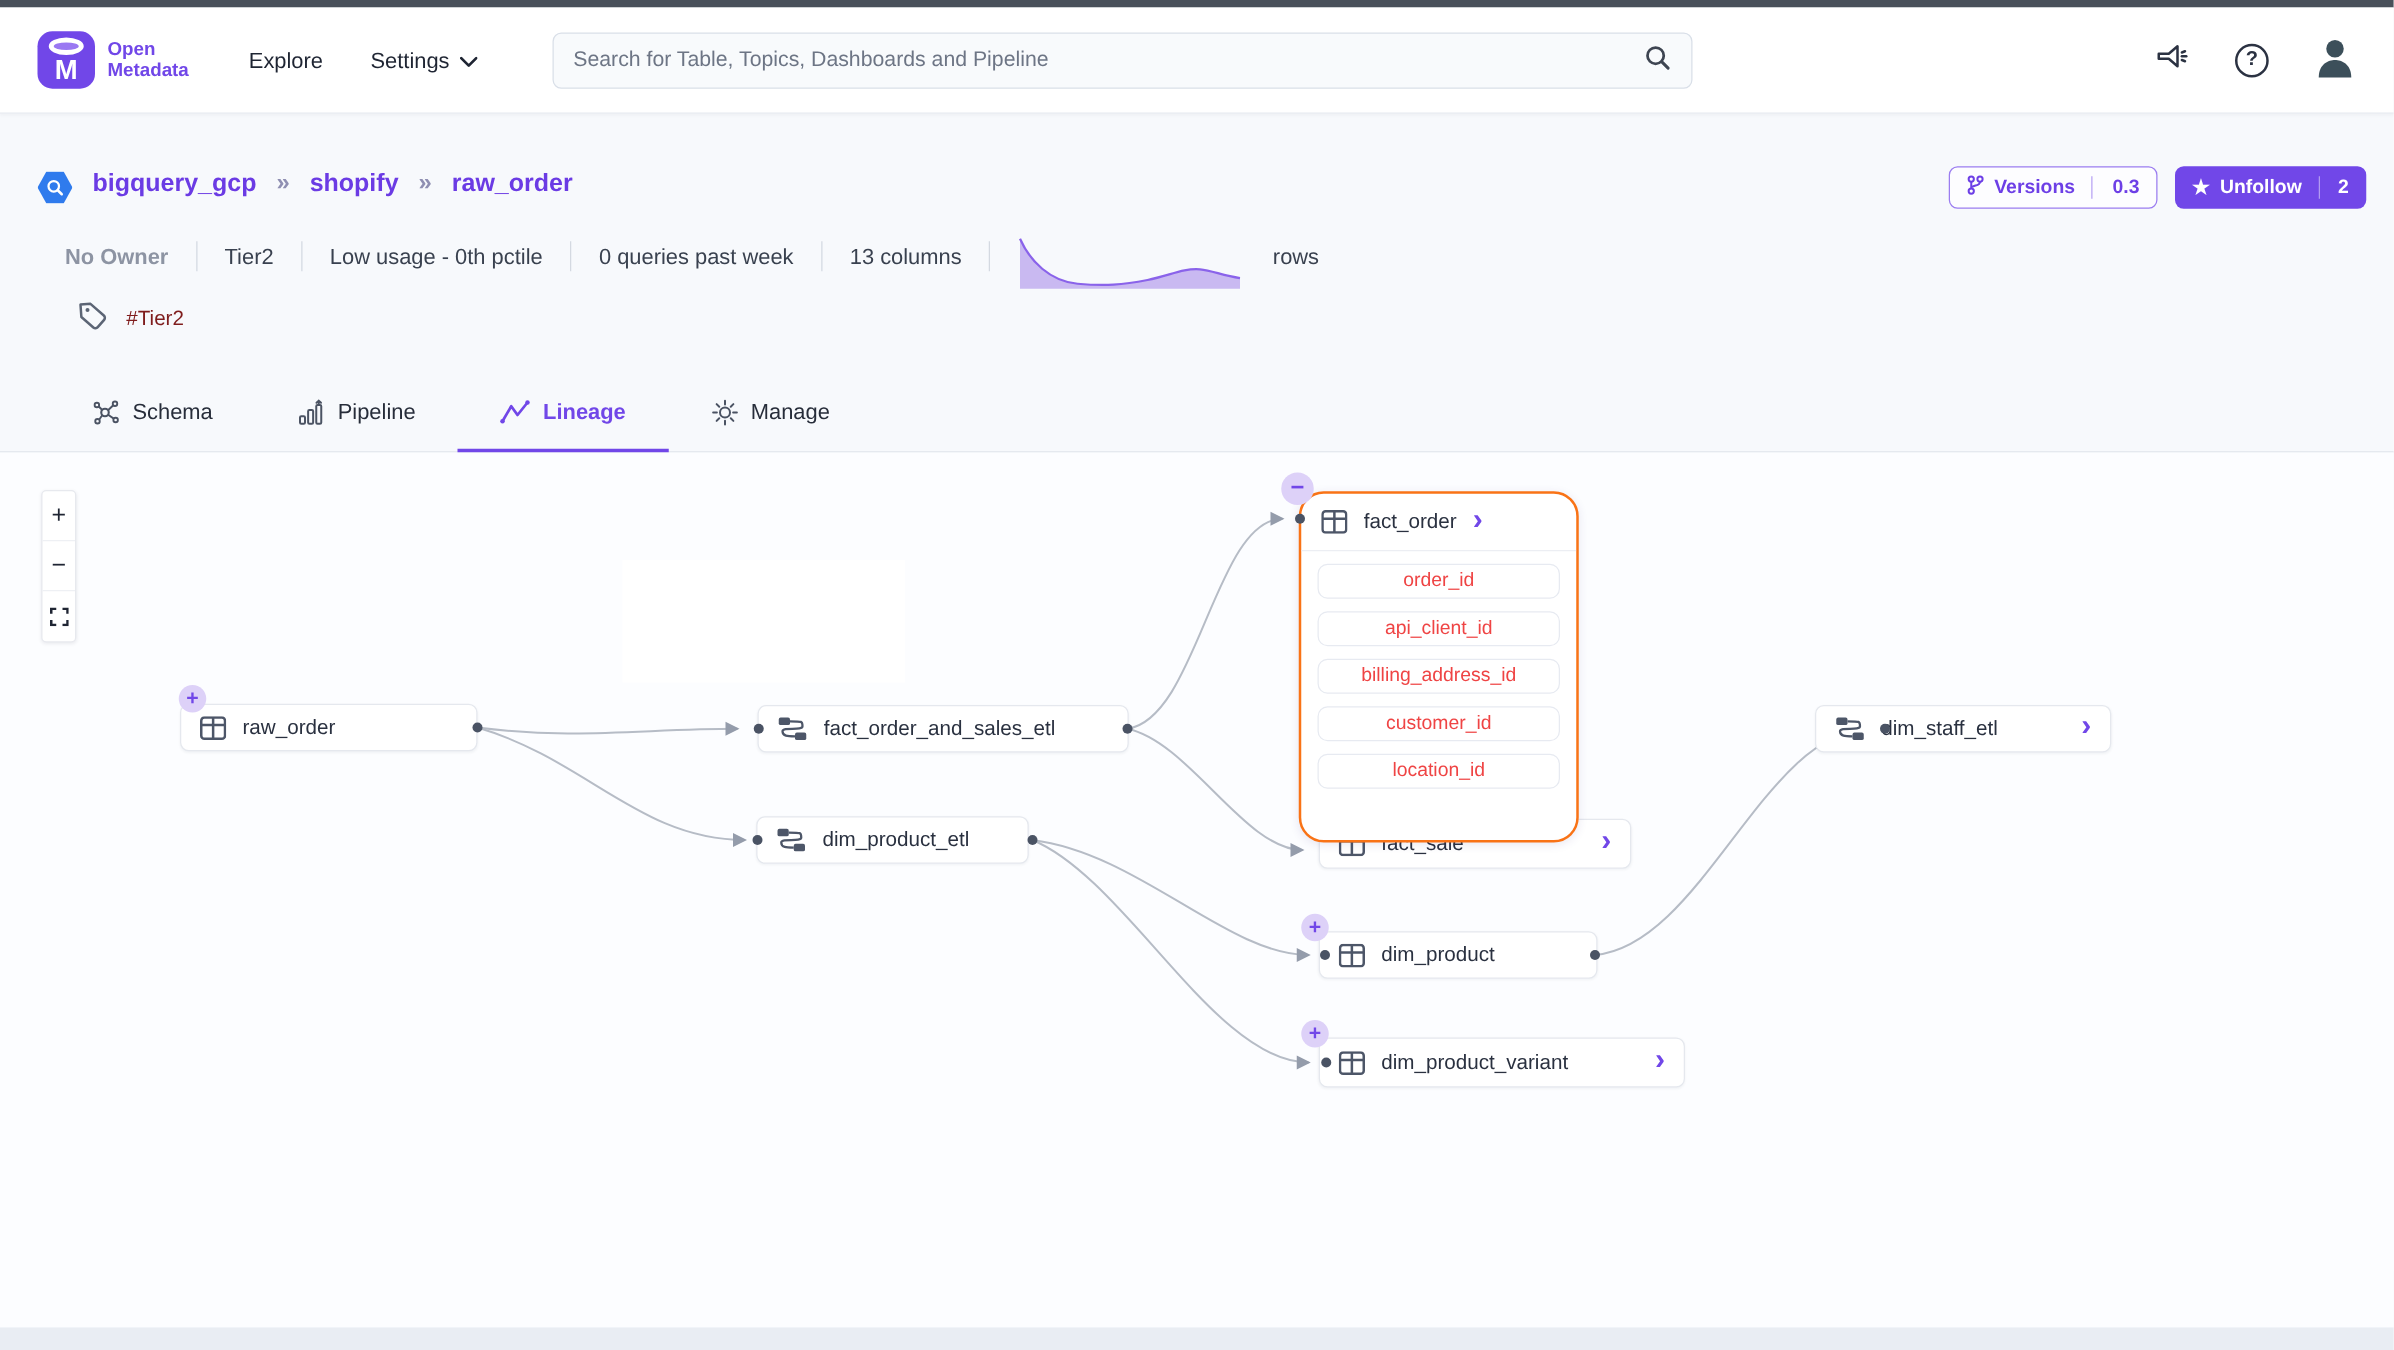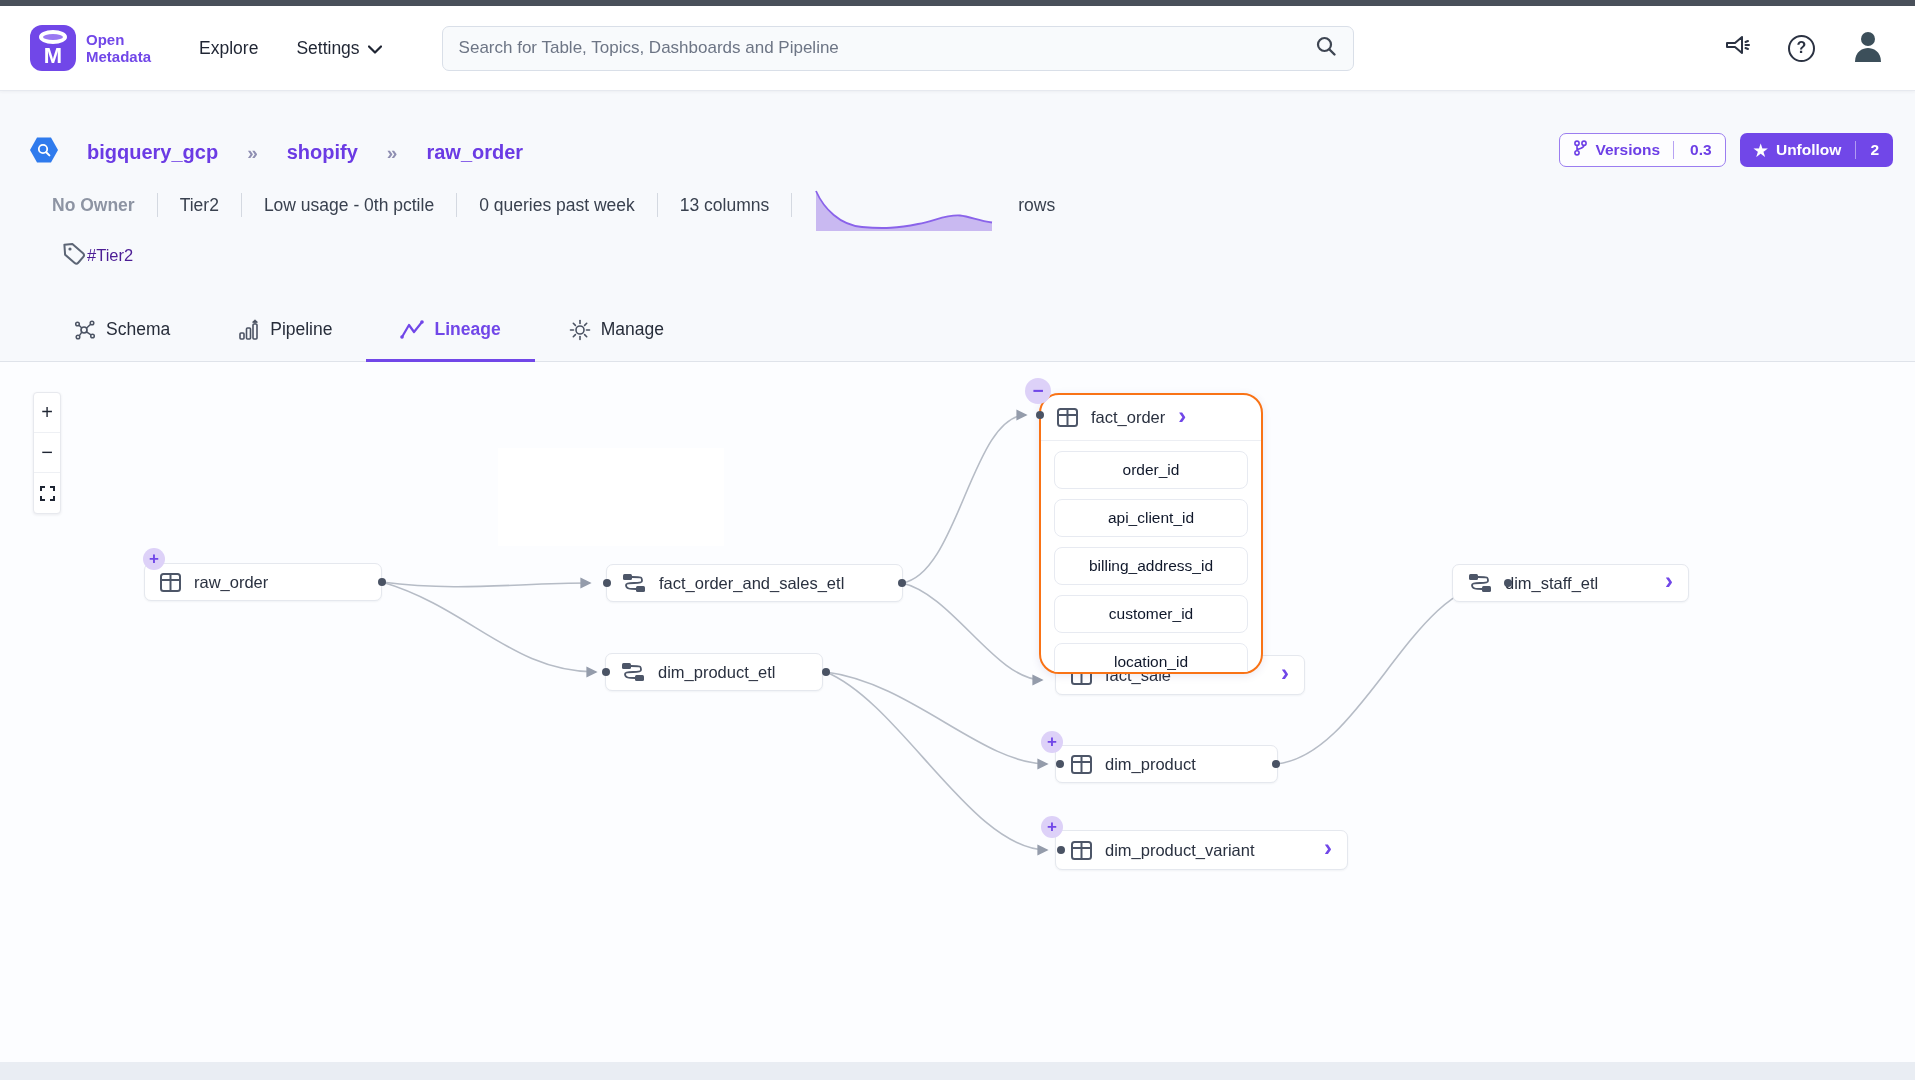--- a/index.html
+++ b/index.html
@@ -24,21 +24,21 @@
   .search-wrap { margin-left:60px; width:912px; height:45px; background:#f8fafc; border:1px solid #d9dfe8;
                  border-radius:7px; display:flex; align-items:center; padding:0 16px; }
   .search-wrap input { flex:1; border:none; outline:none; background:transparent; font-size:17px;
                        color:#2b3242; font-family:"Liberation Sans",sans-serif; }
   .search-wrap input::placeholder { color:#6d7585; }
   .header-right { margin-left:auto; display:flex; align-items:center; gap:36px; }
 
   
   .crumb-row { position:absolute; left:30px; right:22px; top:128px; height:44px;
                display:flex; align-items:center; justify-content:space-between; }
-  .crumb { display:flex; align-items:flex-end; gap:29px; font-size:20px; font-weight:600; color:#6b3be4; }
+  .crumb { display:flex; align-items:flex-start; gap:16px; font-size:20px; font-weight:600; color:#6b3be4; }
   .hexagon { width:28px; height:28px; background:#2f7bed;
              clip-path:polygon(25% 5%,75% 5%,100% 50%,75% 95%,25% 95%,0% 50%); position:relative; }
   .hexagon svg { position:absolute; left:6px; top:6px; }
   .crumb .sep { color:#8f8fb2; font-weight:600; font-size:19px; }
   .crumb a { color:#6b3be4; text-decoration:none; }
   .crumb-actions { display:flex; align-items:center; gap:14px; }
   .btn-versions { display:flex; align-items:center; height:34px; border:1px solid #9b7df0; border-radius:7px;
                   background:#fdfdff; color:#6d3fe6; font-size:15.5px; font-weight:600; cursor:pointer; }
   .btn-versions .seg { display:flex; align-items:center; gap:7px; padding:0 13px; }
   .btn-versions .seg + .seg { border-left:1px solid #b7a2f3;padding-left:16px; }
@@ -50,21 +50,21 @@
   
   .meta-row { position:absolute; left:52px; top:180px; height:50px; display:flex; align-items:center;
               gap:22px; font-size:17.5px; color:#39414f; }
   .meta-row .muted { color:#8d94a3;font-weight:bold; }
   .meta-div { width:1px; height:24px; background:#d4d9e1; }
   .spark { position:relative; top:7px; }
   .rows-label { font-size:17.5px; color:#39414f; }
 
   
   .tag-row { position:absolute; left:62px; top:240px; height:30px; display:flex; align-items:center;
-             font-size:16.5px; color:#4c1d95; font-weight:500; }
+             gap:14px; font-size:16.5px; color:#7f1d1d; font-weight:500; }
 
   
   .tabs { position:absolute; left:0; top:300px; width:1915px; height:62px; border-bottom:1px solid #dfe3ea;
           display:flex; align-items:stretch; padding-left:40px; }
   .tab { display:flex; align-items:center; gap:10px; padding:0 34px; font-size:17.5px; color:#272d3a;
          cursor:pointer; border-bottom:3px solid transparent; margin-bottom:-1px; }
   .tab.active { color:#7147e8; font-weight:600; border-bottom-color:#7147e8; }
   .tab .ticon { display:flex; }
 
   
@@ -86,22 +86,22 @@
           box-shadow:0 1px 2px rgba(20,30,55,.05); z-index:2; }
   .node .grow { flex:1; }
   .chev { color:#7147e8; font-weight:bold; font-size:24px; line-height:1; position:relative; top:-2px; }
 
   .node-expanded { position:absolute; left:1039px; top:31px; width:224px; height:281px; background:#fff;
                    border:2px solid #f97316; border-radius:20px; overflow:hidden; z-index:3;
                    box-shadow:0 2px 8px rgba(60,40,130,.10); }
   .ne-header { height:46px; display:flex; align-items:center; gap:13px; padding:0 16px;
                border-bottom:1px solid #eceef3; font-size:16.5px; color:#2a3140; }
   .ne-cols { padding:10px 13px; display:flex; flex-direction:column; gap:10px; }
-  .chip { height:38px; border:1px solid #e7eaf1; border-radius:8px; display:flex; align-items:center;
-          justify-content:center; font-size:15.5px; color:#0f172a; background:#fff; }
+  .chip { height:28px; border:1px solid #e7eaf1; border-radius:8px; display:flex; align-items:center;
+          justify-content:center; font-size:15.5px; color:#ef4444; background:#fff; }
 
   .dot { position:absolute; width:8px; height:8px; border-radius:50%; background:#4a5364;
          transform:translate(-50%,-50%); z-index:4; }
   .badge { position:absolute; border-radius:50%; background:#ddd1f8; color:#7147e8; display:flex;
            align-items:center; justify-content:center; z-index:5; cursor:pointer; font-weight:bold; }
   .badge.sm { width:22px; height:22px; font-size:17px; }
   .badge.lg { width:26px; height:26px; font-size:19px; }
 
   .icon-table, .icon-pipe { flex:0 0 auto; display:flex; }
 </style>

